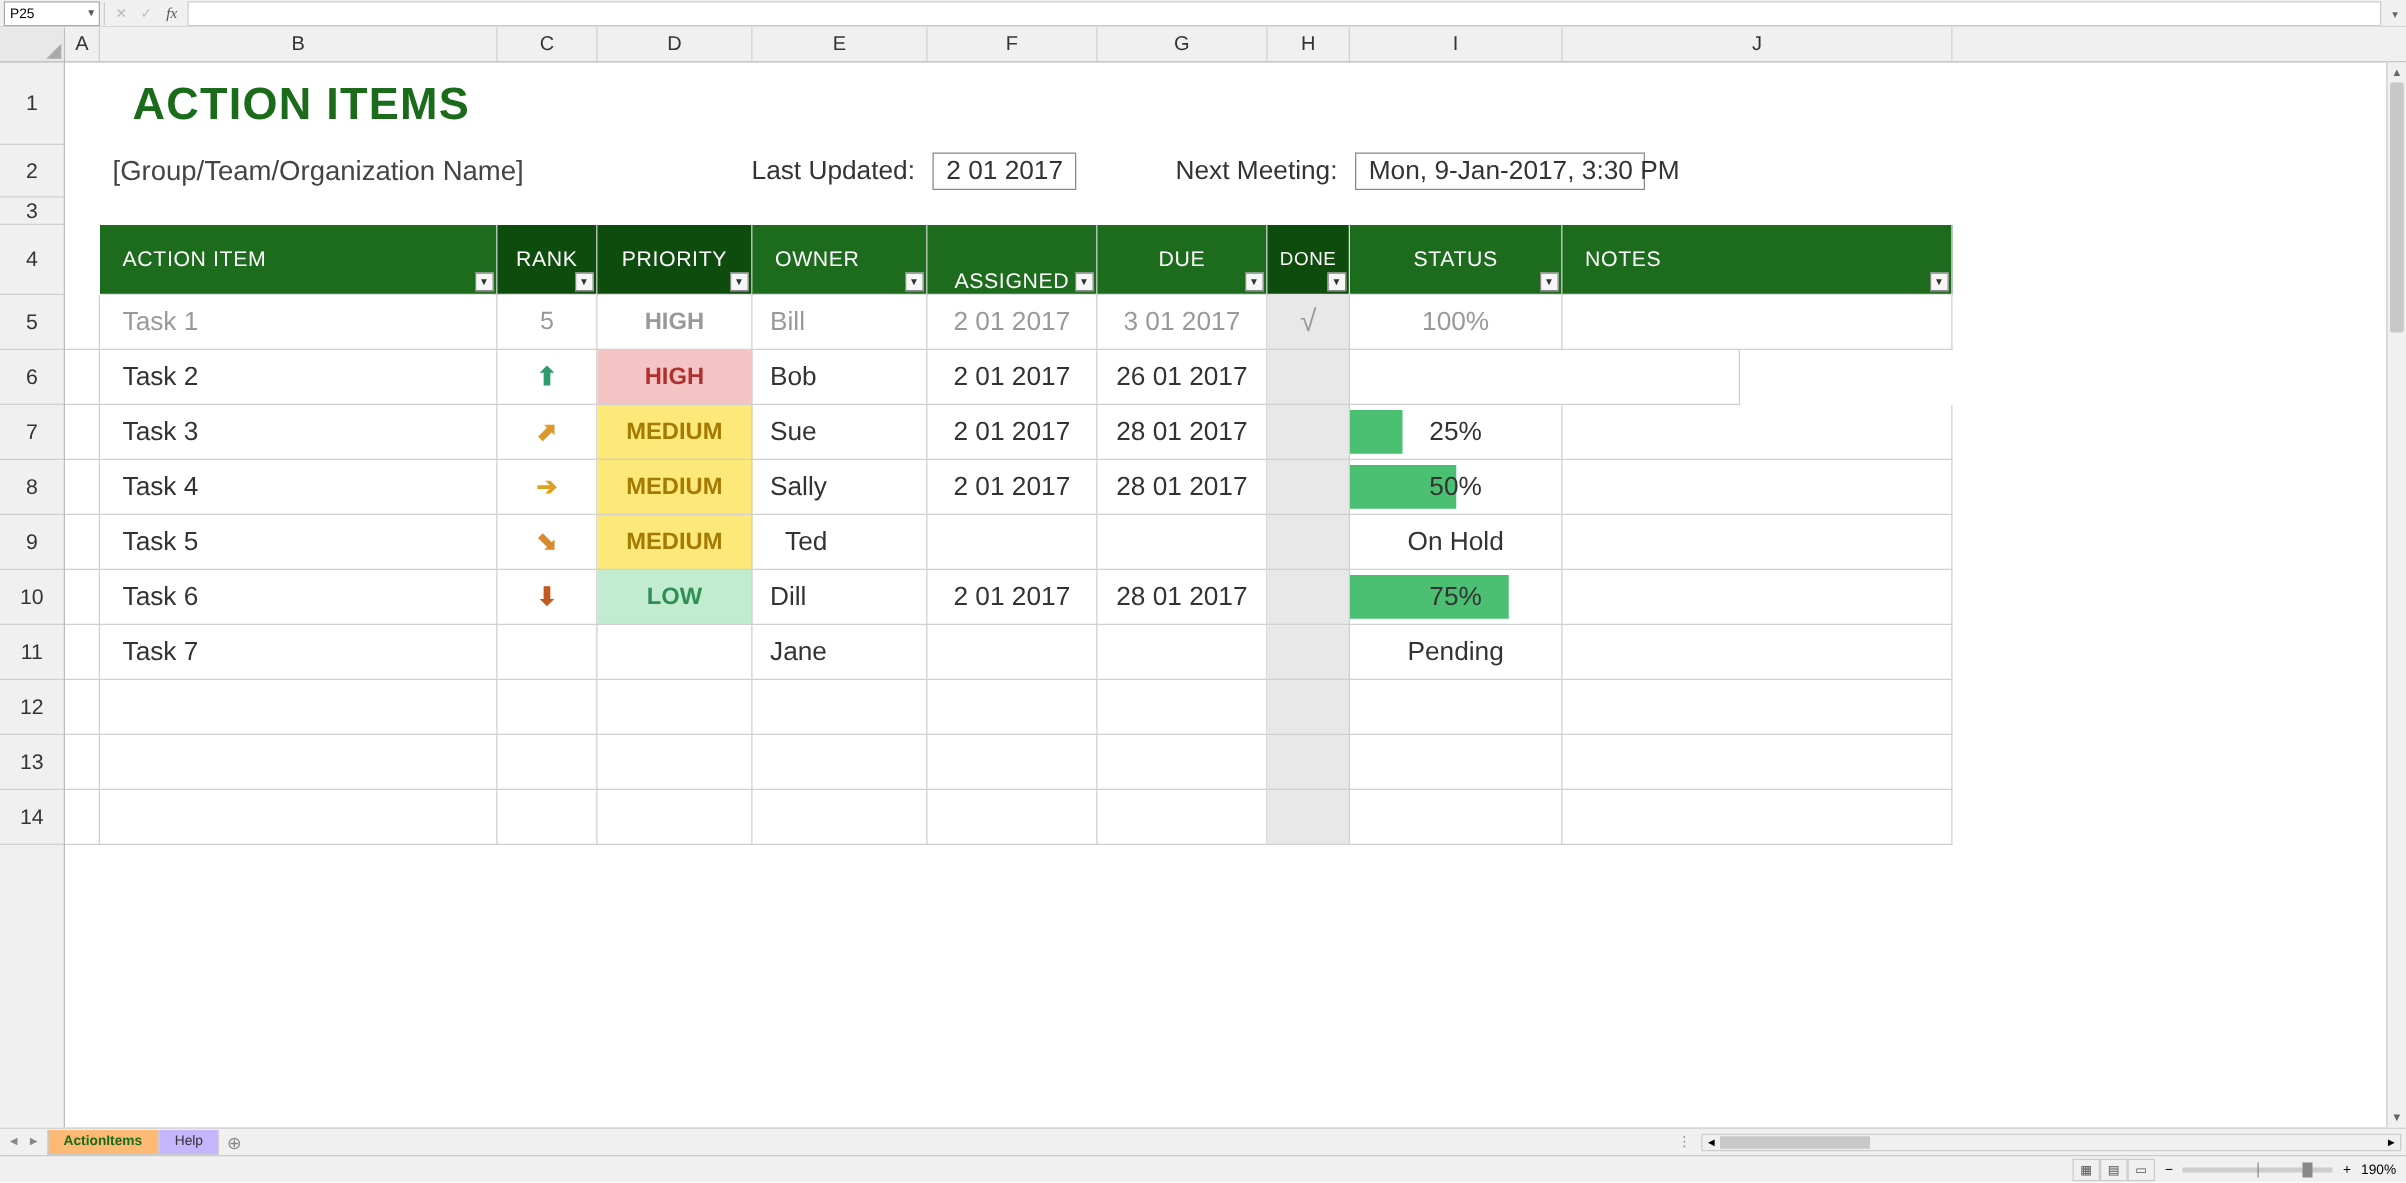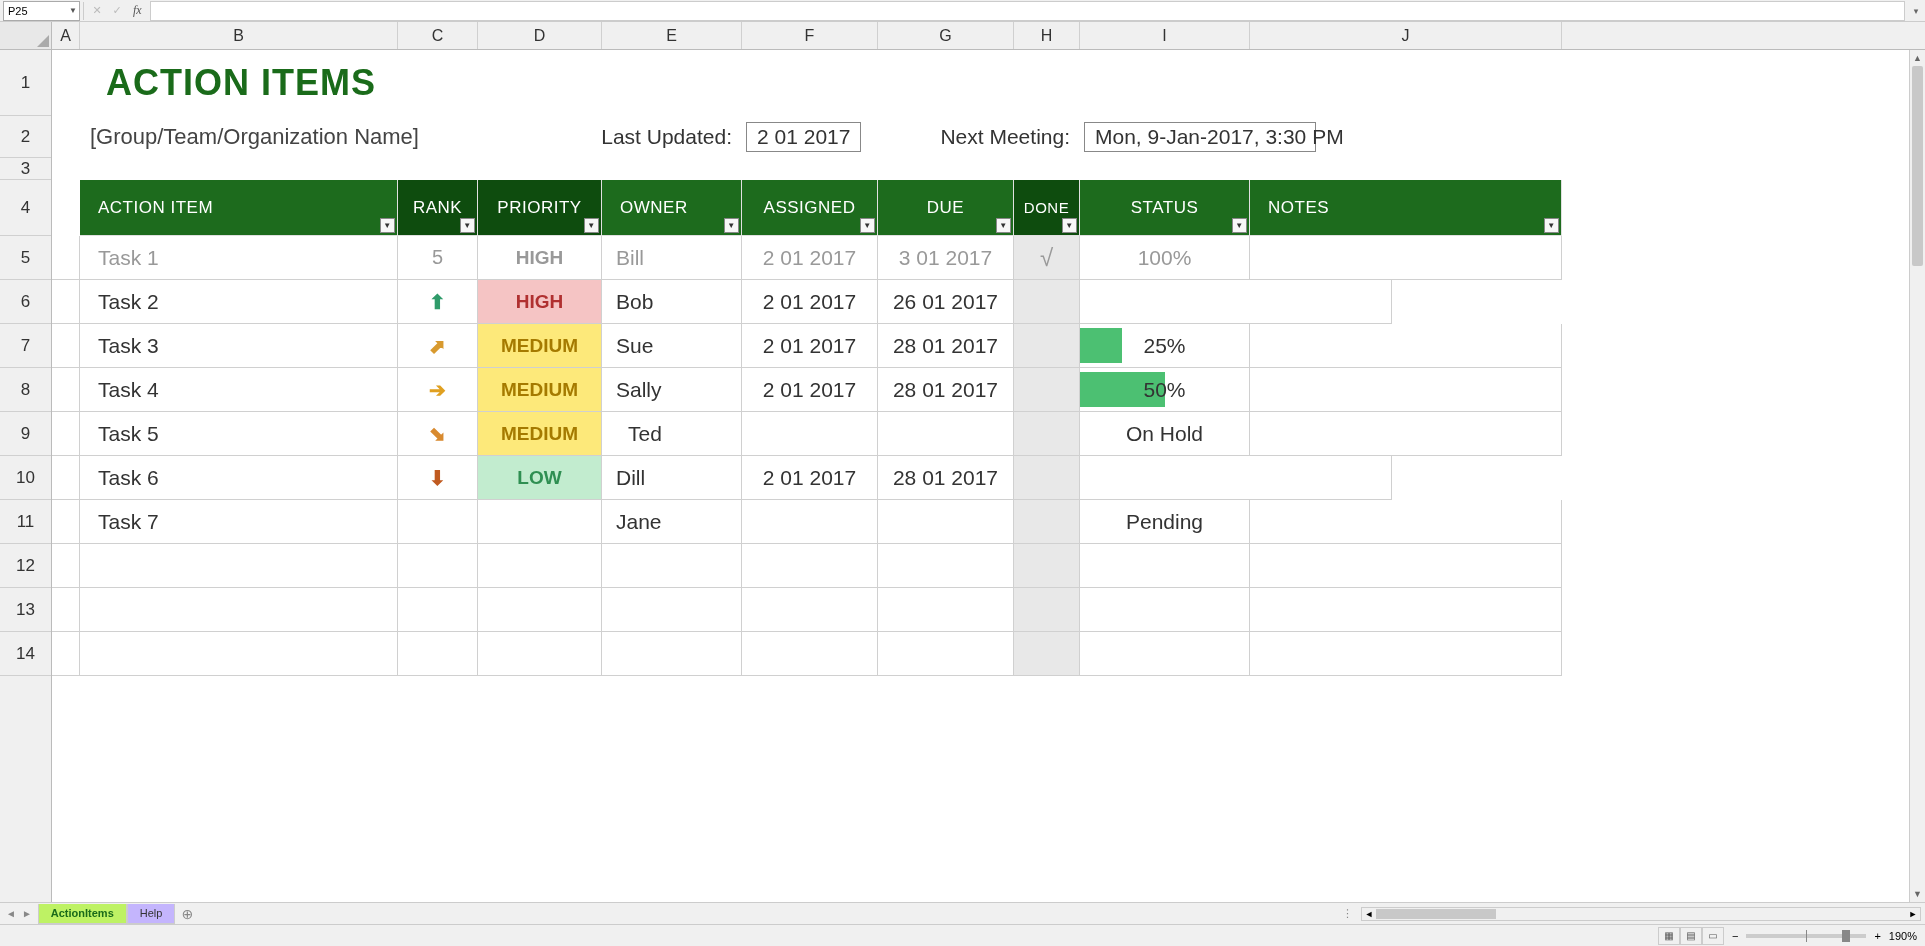--- a/index.html
+++ b/index.html
@@ -73,21 +73,21 @@
 .assigned-col, .due-col { justify-content: center; }
 
 .scroll-v { position: absolute; right: 0; top: 28px; bottom: 0; width: 16px; background: #f0f0f0; border-left: 1px solid #ccc; }
 .scroll-v-thumb { position: absolute; left: 2px; right: 2px; top: 16px; height: 200px; background: #c8c8c8; border-radius: 2px; }
 .scroll-v-btn { position: absolute; left: 0; right: 0; height: 16px; display: flex; align-items: center; justify-content: center; font-size: 9px; color: #666; }
 
 
 .tabs-bar { height: 22px; background: #f0f0f0; border-top: 1px solid #ccc; display: flex; align-items: center; font-size: 11px; }
 .tab-nav { display: flex; padding: 0 6px; gap: 6px; color: #888; }
 .tab-nav span { font-size: 10px; }
-.sheet-tab { height: 20px; padding: 0 12px; display: flex; align-items: center; border: 1px solid #ccc; border-top: none; background: #bef264; color: #1a6b1a; font-weight: bold; }
+.sheet-tab { height: 20px; padding: 0 12px; display: flex; align-items: center; border: 1px solid #ccc; border-top: none; background: #fdba74; color: #1a6b1a; font-weight: bold; }
 .sheet-tab.inactive { background: #c4b5fd; color: #333; font-weight: normal; }
 .tab-add { width: 24px; height: 20px; display: flex; align-items: center; justify-content: center; color: #888; font-size: 14px; }
 .h-scroll { flex: 1; display: flex; align-items: center; justify-content: flex-end; padding-right: 4px; }
 .h-scroll-track { width: 560px; height: 14px; background: #f0f0f0; border: 1px solid #ccc; position: relative; }
 .h-scroll-thumb { position: absolute; left: 14px; top: 1px; bottom: 1px; width: 120px; background: #c8c8c8; }
 .h-scroll-btn { position: absolute; top: 0; bottom: 0; width: 14px; display: flex; align-items: center; justify-content: center; font-size: 9px; }
 .h-scroll-btn.l { left: 0; }
 .h-scroll-btn.r { right: 0; }
 
 
@@ -198,21 +198,21 @@
             <span class="dd">▼</span>
           </div>
         <div class="cell cD thead dark" style="justify-content:center;">
             <span>PRIORITY</span>
             <span class="dd">▼</span>
           </div>
         <div class="cell cE thead">
             <span style="padding-left:8px;">OWNER</span>
             <span class="dd">▼</span>
           </div>
-        <div class="cell cF thead" style="justify-content:center;">
+        <div class="cell cF thead" style="justify-content:center;align-items:flex-end;">
             <span>ASSIGNED</span>
             <span class="dd">▼</span>
           </div>
         <div class="cell cG thead" style="justify-content:center;">
             <span>DUE</span>
             <span class="dd">▼</span>
           </div>
         <div class="cell cH thead dark" style="justify-content:center;font-size:15px;">
             <span>DONE</span>
             <span class="dd">▼</span>
@@ -309,20 +309,24 @@
             <div class="cell cA noborder"></div>
             <div class="cell cB" style="padding-left:18px;">Task 6</div>
             <div class="cell cC rank-col">
               <span class="rank-icon rank-down">⬇</span>
             </div>
             <div class="cell cD priority-col prio-low">LOW</div>
             <div class="cell cE" style="padding-left:14px;">Dill</div>
             <div class="cell cF assigned-col">2 01 2017</div>
             <div class="cell cG due-col">28 01 2017</div>
             <div class="cell cH done-col"></div>
+            <div class="cell cI status-col">
+              <div class="bar" style="width:75%;"></div>
+              <span style="position:relative;">75%</span>
+            </div>
             <div class="cell cJ"></div>
           </div>
           <div class="row task-row">
             <div class="cell cA noborder"></div>
             <div class="cell cB" style="padding-left:18px;">Task 7</div>
             <div class="cell cC rank-col"></div>
             <div class="cell cD priority-col "></div>
             <div class="cell cE" style="padding-left:14px;">Jane</div>
             <div class="cell cF assigned-col"></div>
             <div class="cell cG due-col"></div>

